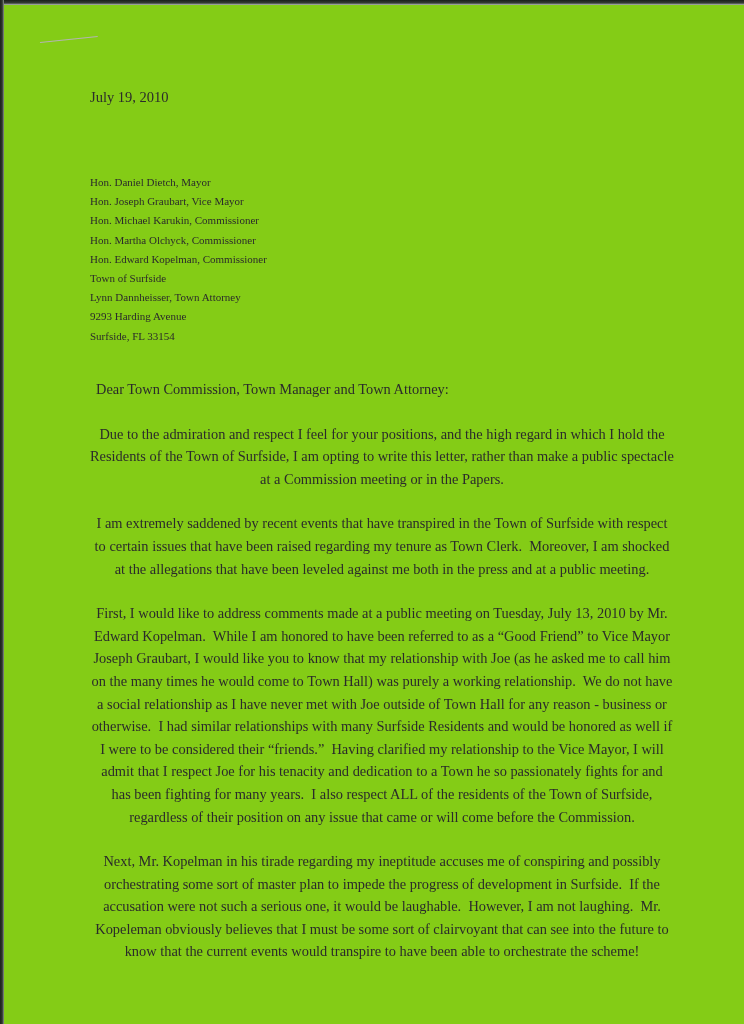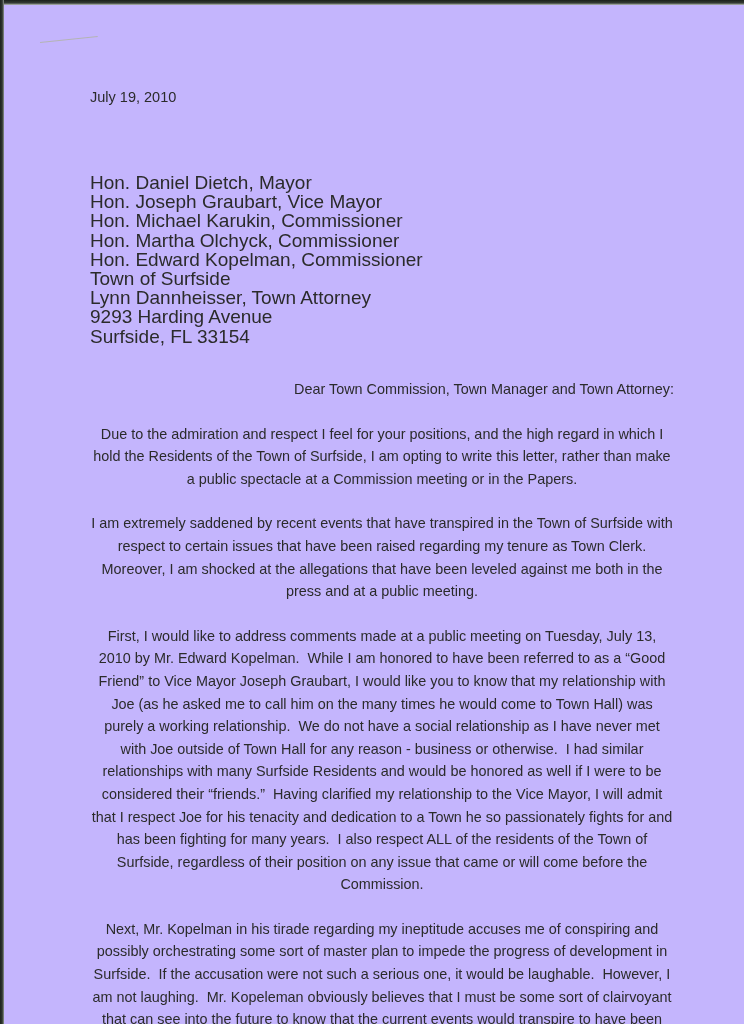--- a/index.html
+++ b/index.html
@@ -6,24 +6,24 @@
   html, body {
     margin: 0;
     padding: 0;
     background: #ffffff;
   }
 
   .page {
     position: relative;
     width: 744px;
     height: 1024px;
-    background: #c4b5fd;
+    background: #84cc16;
     overflow: hidden;
     box-sizing: border-box;
-    font-family: Liberation Sans, sans-serif;
+    font-family: Liberation Serif, serif;
     color: #2b2b2b;
   }
 
   
   .scan-edge-left {
     position: absolute;
     left: 0;
     top: 0;
     width: 4px;
     height: 1024px;
@@ -65,40 +65,39 @@
     left: 0;
     font-size: 14.5px;
     line-height: 19px;
     white-space: nowrap;
   }
 
   .address-block {
     position: absolute;
     top: 173px;
     left: 0;
-    font-size: 19px;
+    font-size: 11px;
     line-height: 19.2px;
   }
 
   .address-line {
     white-space: nowrap;
   }
 
   .body-block {
     position: absolute;
     top: 378px;
     left: 0;
     width: 584px;
     font-size: 14.4px;
     line-height: 22.6px;
   }
 
   .salutation {
-    margin: 0 0 22px 12px;
-    text-align: right;
+    margin: 0 0 22px 6px;
   }
 
   .para {
     margin: 0 0 22px 0;
     text-align: center;
     white-space: pre-wrap;
   }
 
   .para:last-child {
     margin-bottom: 0;

